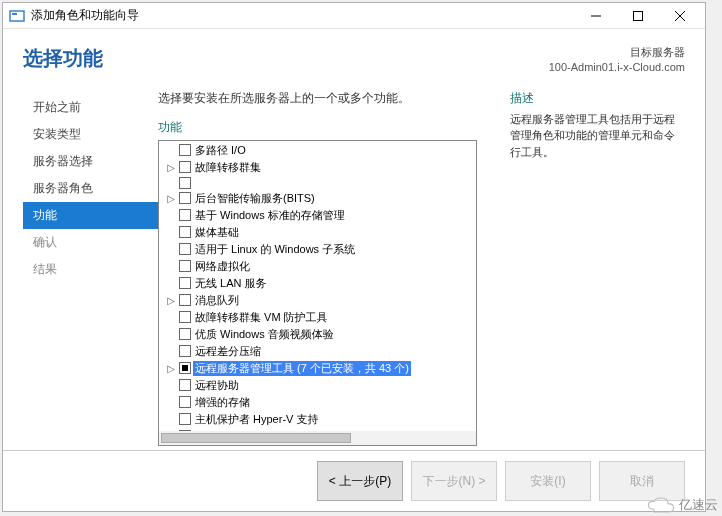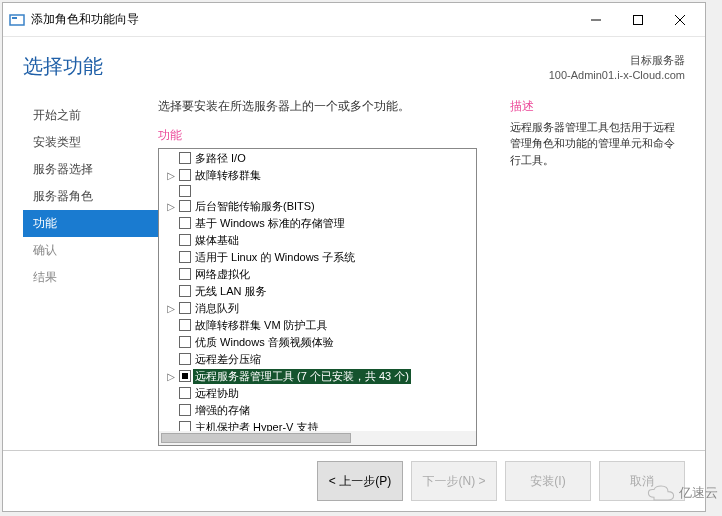--- a/index.html
+++ b/index.html
@@ -1,52 +1,52 @@
 <!DOCTYPE html>
 <html><head>
   <meta charset="utf-8">
   <style>
     * { box-sizing: border-box; margin: 0; padding: 0; }
     body { font-family: "Microsoft YaHei", "Segoe UI", sans-serif; font-size: 12px; background: #f0f0f0; width: 722px; height: 516px; overflow: hidden; position: relative; }
     .window { width: 704px; height: 510px; border: 1px solid #b0b0b0; background: #fff; margin: 2px; display:flex; flex-direction:column; }
-    .titlebar { height: 34px; display:flex; align-items:center; justify-content:space-between; padding:0 4px 0 6px; background:#fff; border-bottom:1px solid #e6e6e6;}
+    .titlebar { height: 26px; display:flex; align-items:center; justify-content:space-between; padding:0 4px 0 6px; background:#fff; border-bottom:1px solid #e6e6e6;}
     .titlebar-left { display:flex; align-items:center; gap:6px; }
     .titlebar-icon { width:16px; height:16px; display:flex; align-items:center; justify-content:center;}
     .titlebar-title { font-size:12px; color:#000;}
     .titlebar-controls { display:flex; }
     .tb-btn { width:42px; height:24px; display:flex; align-items:center; justify-content:center; color:#333; }
     .header { padding:16px 20px 4px 20px; display:flex; justify-content:space-between; align-items:flex-start;}
-    .page-title { color:#2060a8; font-size:20px; font-weight:400;}
+    .page-title { color:#2060a8; font-size:20px; font-weight:700;}
     .target { text-align:right; color:#555; font-size:11px; line-height:1.4;}
     .target .label { color:#444;}
     .body { flex:1; display:flex; padding:10px 20px 4px 20px; overflow:hidden;}
     .sidebar { width:135px; padding-top:4px; flex-shrink:0;}
     .side-item { padding:5px 10px; color:#888; cursor:pointer; font-size:12px;}
     .side-item.done { color:#444; }
     .side-item.active { background:#1a7bd0; color:#fff;}
     .main { flex:1; display:flex; gap:33px; min-width:0;}
     .col-left { flex:1; min-width:0; display:flex; flex-direction:column;}
     .col-right { width:175px; flex-shrink:0;}
     .instruction { color:#333; margin-bottom:12px;}
-    .section-label { margin-bottom:4px; color:#ec4899;}
+    .section-label { margin-bottom:4px; color:#0f766e;}
     .tree-container { border:1px solid #888; flex:1; overflow-y:auto; overflow-x:auto; padding:1px 4px 16px 4px; position:relative; font-size:11px; height:298px;}
     .tree-item { display:flex; align-items:center; gap:2px; padding:1px 2px; white-space:nowrap;}
     .expander { width:12px; height:12px; display:flex; align-items:center; justify-content:center; color:#666; font-size:10px; flex-shrink:0;}
     .no-expander { width:12px; flex-shrink:0;}
     .chk { width:12px; height:12px; border:1px solid #666; background:#fff; flex-shrink:0; position:relative;}
     .chk.partial::after { content:""; position:absolute; top:2px; left:2px; right:2px; bottom:2px; background:#000;}
     .tree-label { padding:0 2px;}
-    .tree-label.selected { background:#14532d; color:#fff;}
+    .tree-label.selected { background:#3b82f6; color:#fff;}
     .desc-text { color:#333; font-size:11px; line-height:1.5; margin-top:4px;}
     .footer { border-top:1px solid #ccc; padding:10px 20px; display:flex; justify-content:flex-end; gap:8px;}
     .btn { min-width:86px; height:40px; border:1px solid #adadad; background:#e1e1e1; color:#000; font-size:12px; display:flex; align-items:center; justify-content:center; cursor:pointer;}
     .btn.disabled { color:#aaa; border-color:#cfcfcf; background:#f0f0f0; cursor:default;}
     .hscroll { position:absolute; left:0; right:0; bottom:0; height:14px; background:#f2f2f2; display:flex; align-items:center;}
     .hthumb { height:10px; background:#c9c9c9; border:1px solid #aaa; width:60%; margin-left:2px;}
-    .watermark { position:absolute; right:4px; bottom:14px; display:flex; align-items:center; gap:4px; color:#888; font-size:13px;}
+    .watermark { position:absolute; right:4px; bottom:2px; display:flex; align-items:center; gap:4px; color:#888; font-size:13px;}
     .watermark .cloud { width:28px; height:18px;}
   </style>
 </head>
 <body>
 
 <div class="window">
   <div class="titlebar">
     <div class="titlebar-left">
       <span class="titlebar-icon">
         <svg width="16" height="16" viewBox="0 0 16 16">

